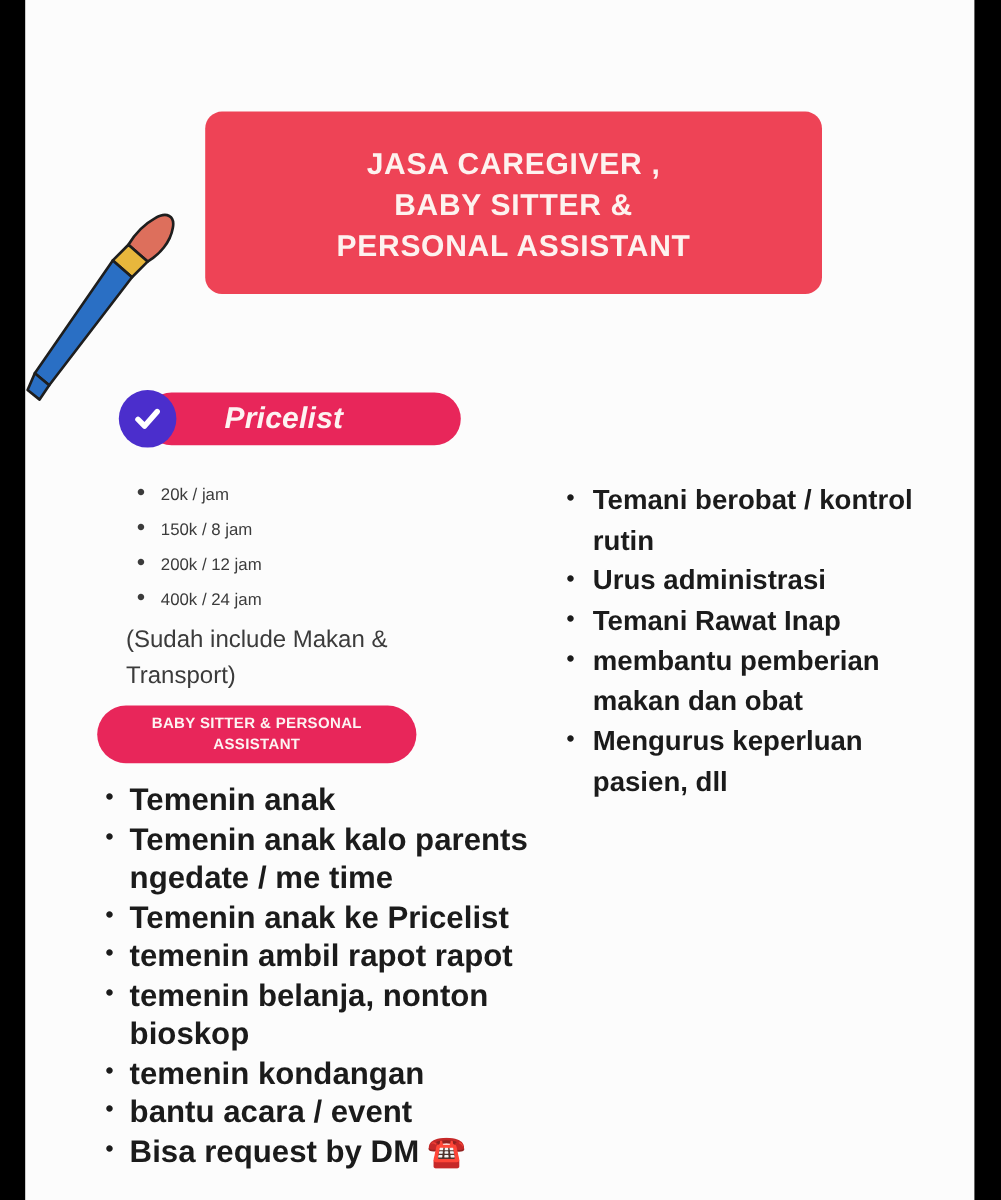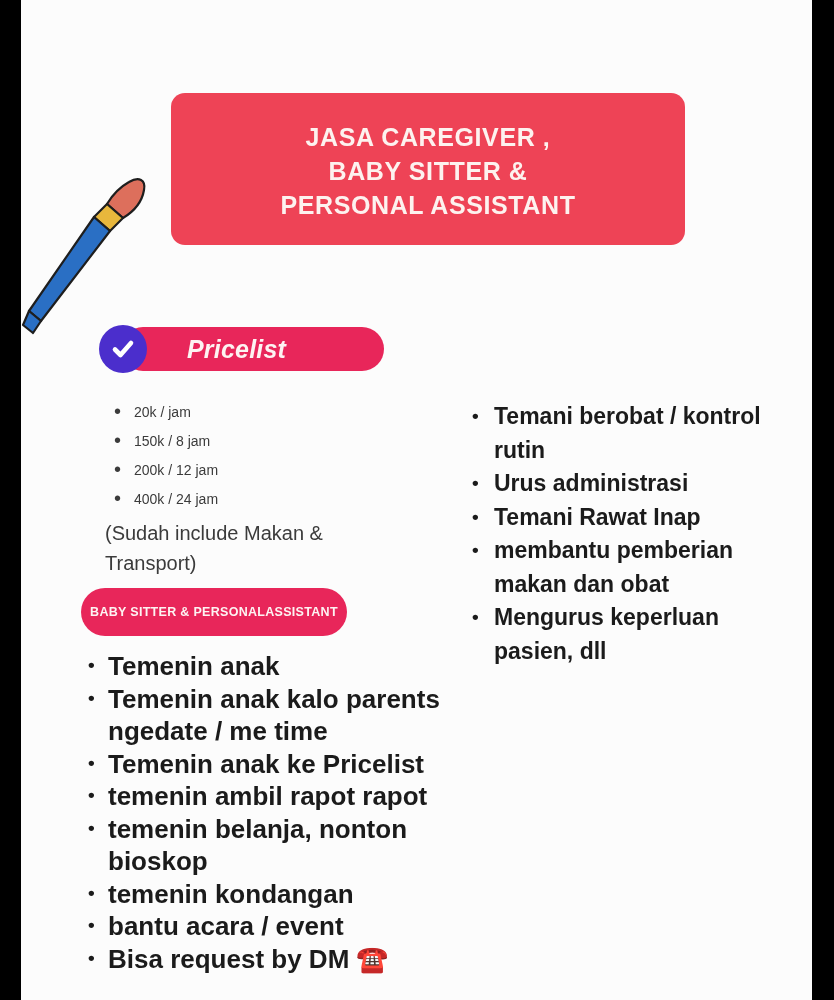--- a/index.html
+++ b/index.html
@@ -145,20 +145,21 @@
   
   .small-pill {
     position: absolute;
     left: 60px;
     top: 588px;
     width: 266px;
     height: 48px;
     background: #e8265a;
     border-radius: 24px;
     display: flex;
+    flex-direction: column;
     align-items: center;
     justify-content: center;
   }
   .small-pill-line {
     color: #fdf3f2;
     font-weight: bold;
     font-size: 12.5px;
     letter-spacing: 0.3px;
     line-height: 17px;
     text-align: center;

